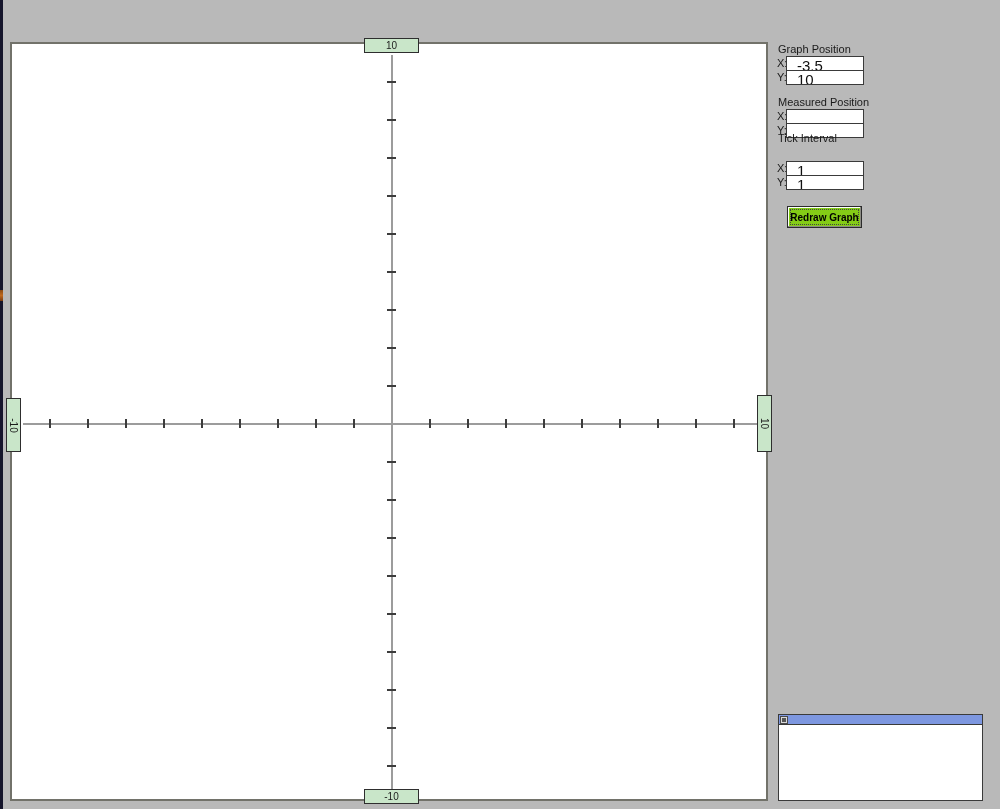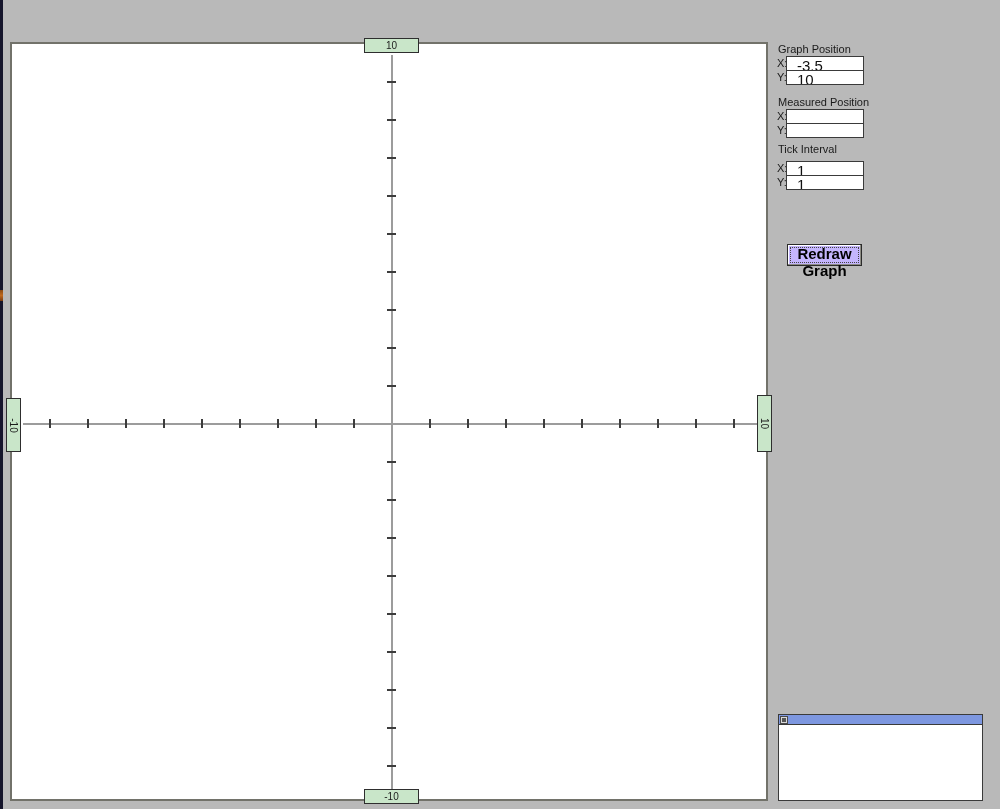--- a/index.html
+++ b/index.html
@@ -51,30 +51,30 @@
   .field { position:absolute; left:786px; width:78px; height:15px;
            background:#ffffff; border:1px solid #3a3a3a;
            font-size:15px; color:#111; padding:4px 0 0 10px;
            font-family:"Liberation Sans", sans-serif; outline:none; }
   #cursor-title   { left:778px; top:43px; }
   #cursor-x-label { left:777px; top:57px; }  #cursor-x-field { top:56px; }
   #cursor-y-label { left:777px; top:71px; }  #cursor-y-field { top:70px; }
   #measured-title   { left:778px; top:96px; }
   #measured-x-label { left:777px; top:110px; } #measured-x-field { top:109px; }
   #measured-y-label { left:777px; top:124px; } #measured-y-field { top:123px; }
-  #tickint-title   { left:778px; top:143px; }
+  #tickint-title   { left:778px; top:132px; }
   #tickint-x-label { left:777px; top:162px; } #tickint-x-field { top:161px; }
   #tickint-y-label { left:777px; top:176px; } #tickint-y-field { top:175px; }
 
   #redraw-btn { position:absolute; left:787px; top:206px; width:75px; height:22px;
-                background:#c4b5fd; border:1px solid #2b2b2b;
+                background:#84cc16; border:1px solid #2b2b2b;
                 box-shadow:inset -1px -1px 0 #8c8c84, inset 1px 1px 0 #ffffff;
-                font-size:15px; font-weight:bold; color:#000;
+                font-size:10px; font-weight:bold; color:#000;
                 font-family:"Liberation Sans", sans-serif;
-                outline:1px dotted #444; outline-offset:-4px; cursor:default;margin-top:38px; }
+                outline:1px dotted #444; outline-offset:-4px; cursor:default; }
 
   
   #mini-window { position:absolute; left:778px; top:714px; width:205px; height:87px;
                  background:#ffffff; border:1px solid #3a3a3a; z-index:10; }
   #mini-titlebar { position:absolute; left:0; top:0; width:100%; height:10px;
                    background:#7d97e0; border-bottom:1px solid #3a3a3a;
                    display:flex; align-items:center; }
   #mini-ctrl { width:8px; height:8px; margin-left:1px; background:#d9d9d9;
                border:1px solid #4a4a4a; position:relative; }
   #mini-ctrl::after { content:""; position:absolute; left:1px; top:1px;

